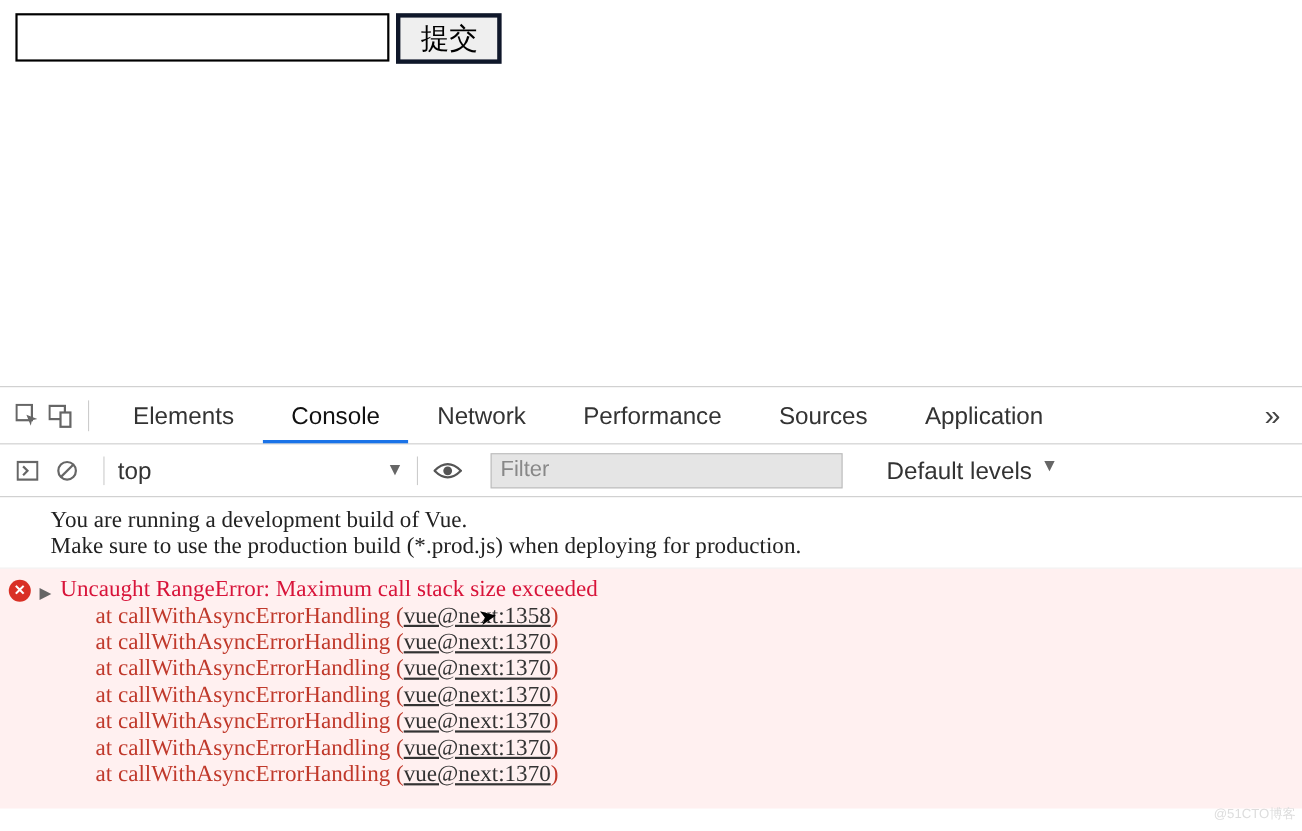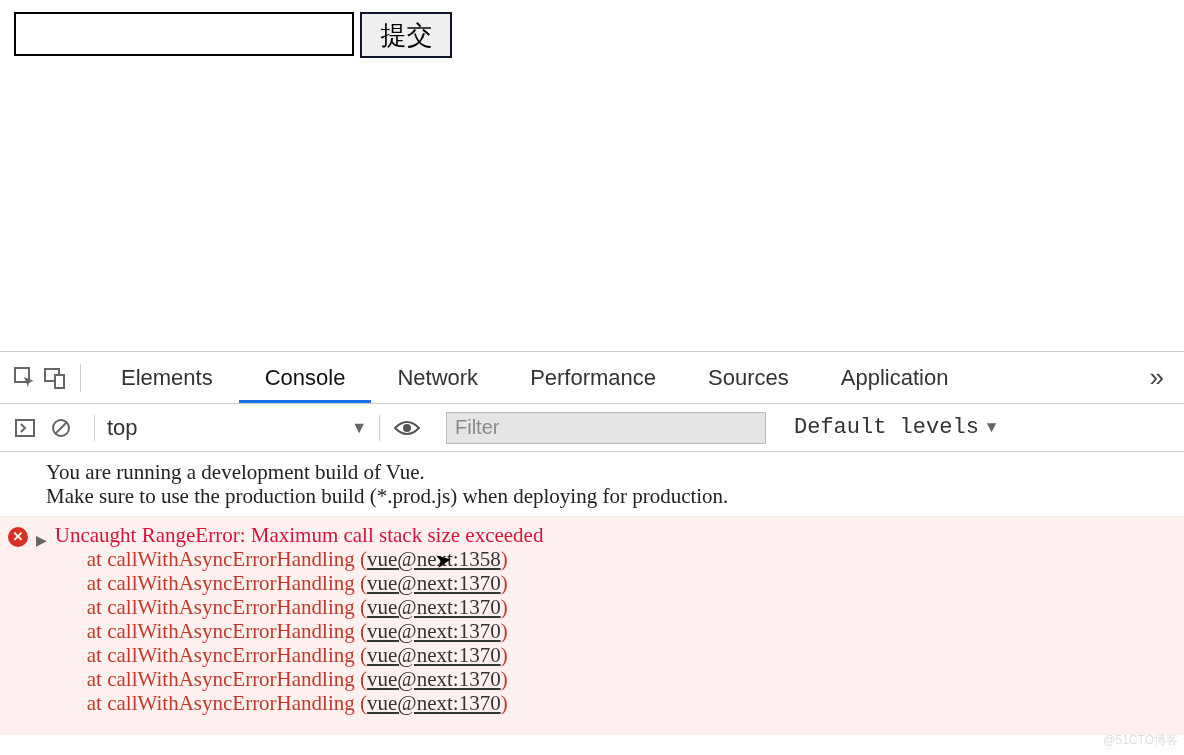--- a/index.html
+++ b/index.html
@@ -7,21 +7,21 @@
 
 
 .page-area { padding: 12px 14px; height: 392px; }
 .text-input {
   width: 340px; height: 44px;
   border: 2px solid #000; background: #fff;
   font-size: 18px; padding: 0 6px; vertical-align: top;
 }
 .submit-btn {
   height: 46px; padding: 0 18px;
-  border: 2px solid #0f172a; background: #efefef;
+  border: 4px solid #0f172a; background: #efefef;
   font-size: 26px; margin-left: 2px; vertical-align: top;
   cursor: pointer;
 }
 
 
 .devtools {
   position: absolute; left: 0; right: 0; bottom: 0;
   height: 404px; border-top: 1px solid #ccc; background: #fff;
   display: flex; flex-direction: column;
 }
@@ -45,21 +45,21 @@
 .filter-bar .icon-cell { width: 30px; display: flex; align-items: center; justify-content: center; color: #666; margin-right: 6px; }
 .filter-divider { width: 1px; height: 26px; background: #ccc; margin: 0 12px; }
 .ctx-select { display: flex; align-items: center; font-size: 22px; color: #333; width: 260px; cursor: pointer; text-align: center; }
 .ctx-select .caret { margin-left: auto; font-size: 16px; color: #666; }
 .eye { color: #555; }
 .filter-input {
   flex: 0 0 320px; height: 32px; border: 1px solid #bbb;
   font-size: 20px; padding: 0 8px; color: #333; background: #e5e5e5;
 }
 .filter-input::placeholder { color: #888; }
-.levels { margin-left: 28px; font-size: 22px; color: #333; display: flex; align-items: center; cursor: pointer; font-family: Liberation Mono, monospace; }
+.levels { margin-left: 40px; font-size: 22px; color: #333; display: flex; align-items: flex-start; cursor: pointer; }
 .levels .caret { margin-left: 8px; font-size: 16px; color: #666; }
 
 
 .console-body {
   flex: 1; overflow: hidden;
   font-family: Liberation Serif, serif; font-size: 21px; line-height: 24px;
 }
 .msg-info { padding: 8px 0 8px 46px; color: #222; border-bottom: 1px solid #eee; white-space: pre; }
 .msg-error {
   background: #fff0f0; padding: 6px 0 20px 8px;

